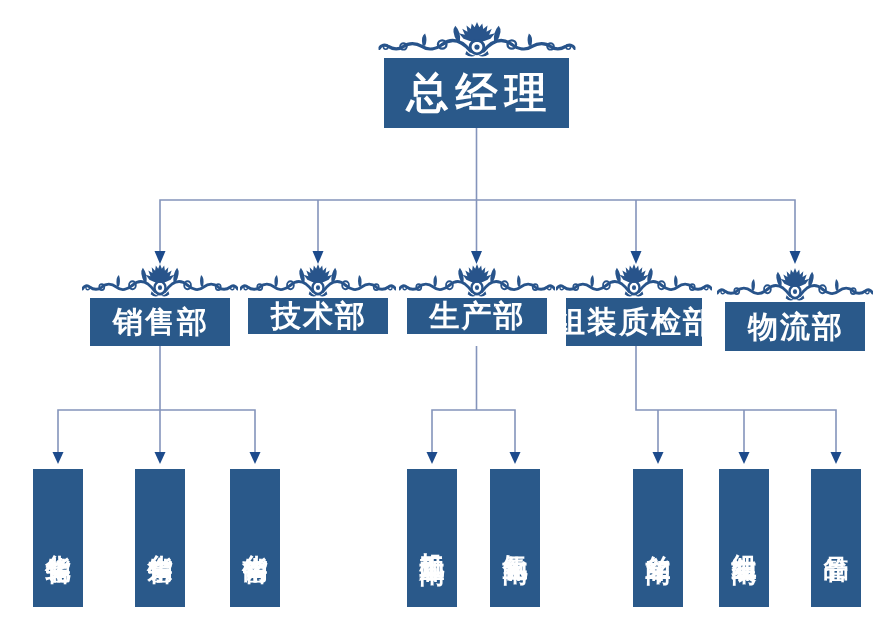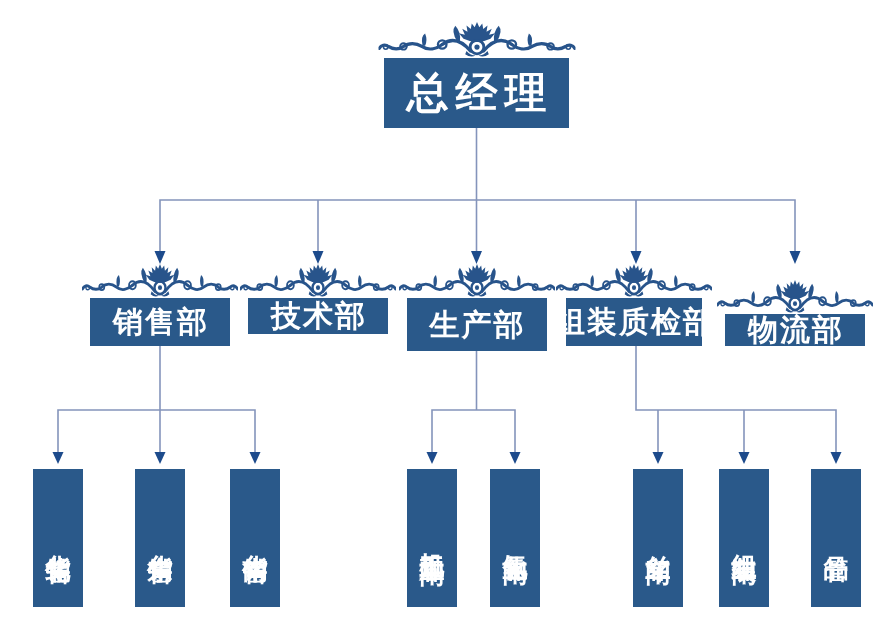--- a/index.html
+++ b/index.html
@@ -113,33 +113,33 @@
         <use href="#fl"></use>
       </svg>
     <span class="lbl">销售部</span>
   </div>
   <div class="node dept-node" style="left:248px;top:298px;width:140px;height:36px">
     <svg class="crest" width="156" height="34" viewBox="0 0 300 56" preserveAspectRatio="none">
         <use href="#fl"></use>
       </svg>
     <span class="lbl">技术部</span>
   </div>
-  <div class="node dept-node" style="left:406.5px;top:298px;width:140px;height:53px">
+  <div class="node dept-node" style="left:406.5px;top:298px;width:140px;height:36px">
     <svg class="crest" width="156" height="34" viewBox="0 0 300 56" preserveAspectRatio="none">
         <use href="#fl"></use>
       </svg>
     <span class="lbl">生产部</span>
   </div>
   <div class="node dept-node" style="left:566px;top:298px;width:136px;height:48px">
     <svg class="crest" width="156" height="34" viewBox="0 0 300 56" preserveAspectRatio="none">
         <use href="#fl"></use>
       </svg>
     <span class="lbl">组装质检部</span>
   </div>
-  <div class="node dept-node" style="left:725px;top:314px;width:140px;height:32px">
+  <div class="node dept-node" style="left:725px;top:302px;width:140px;height:49px">
     <svg class="crest" width="156" height="34" viewBox="0 0 300 56" preserveAspectRatio="none">
         <use href="#fl"></use>
       </svg>
     <span class="lbl">物流部</span>
   </div>
 
   <div class="node sub-node" style="left:33px;top:469px;width:50px;height:138px">
     <svg class="vornament" width="30" height="136" viewBox="0 0 30 136">
       <use href="#fl" transform="translate(0,136) rotate(-90) scale(0.4533,0.5357)"></use>
       </svg>

